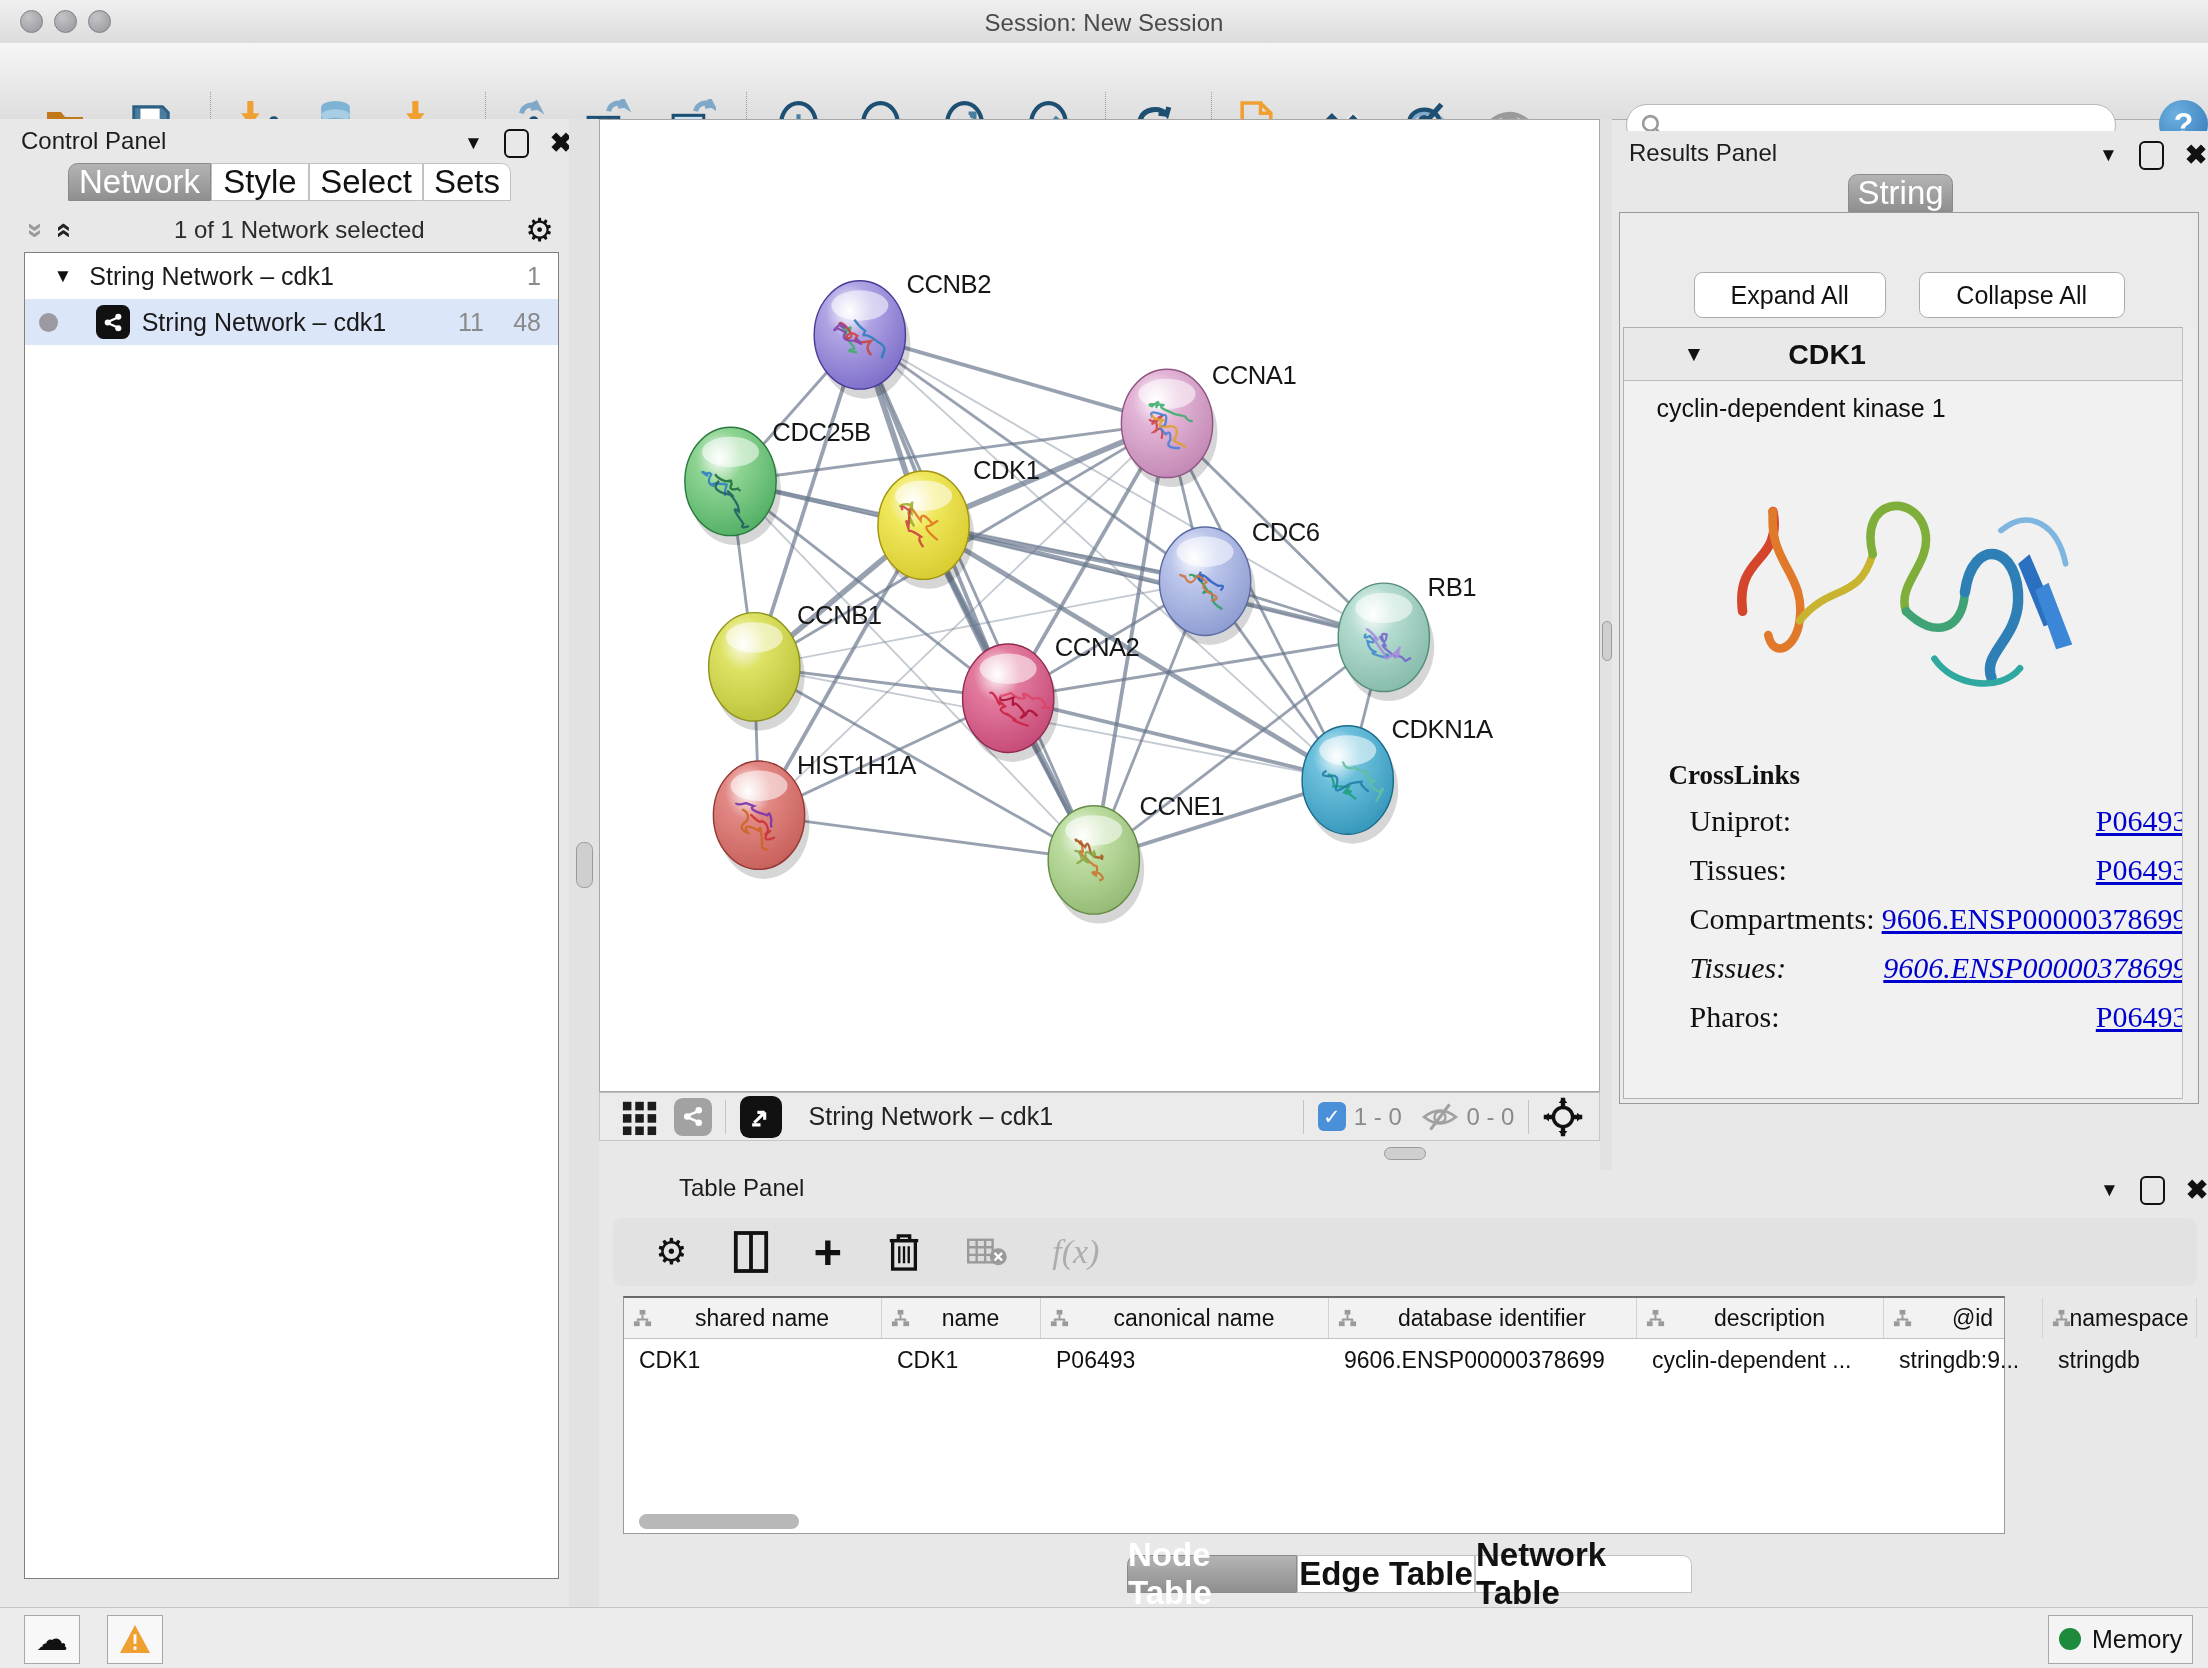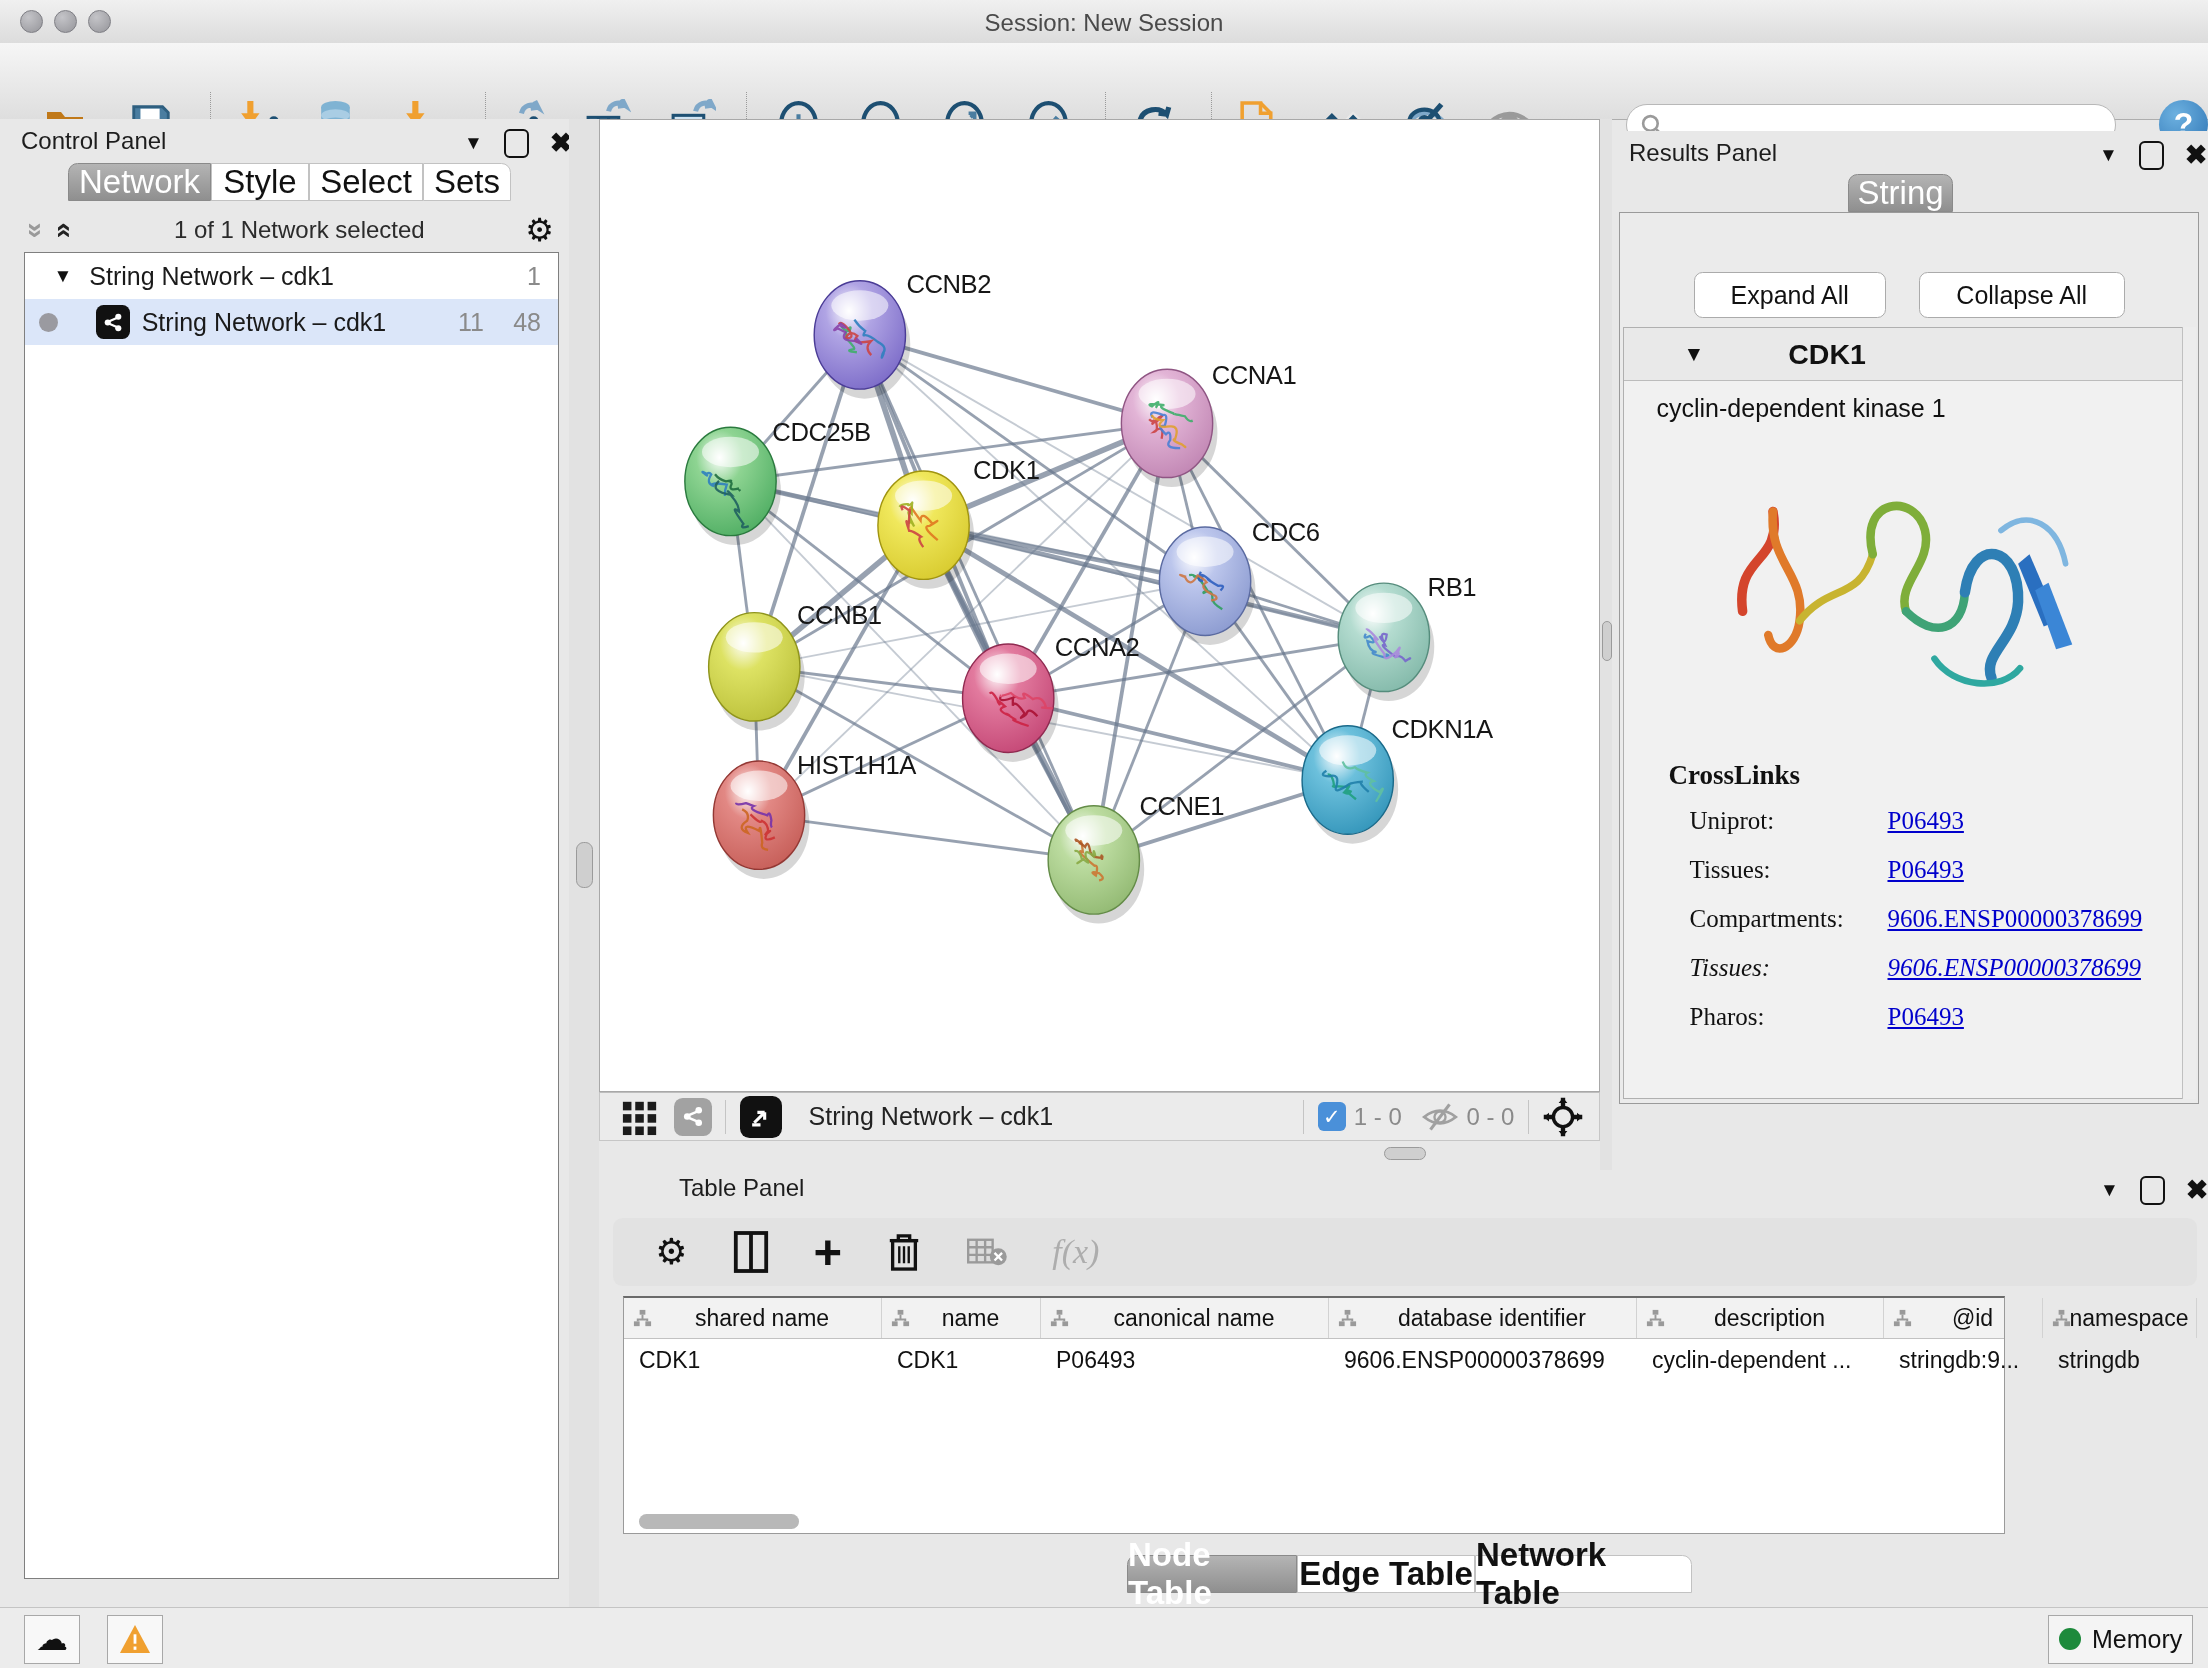--- a/index.html
+++ b/index.html
@@ -39,21 +39,21 @@
   .netbar{left:599px;top:1092px;width:1001px;height:49px;background:#ebebeb;border:1px solid #c6c6c6;border-top:1px solid #bdbdbd;box-sizing:border-box;display:flex;align-items:center;}
   .nbsep{width:0;height:34px;border-left:1px solid #c4c4c4;margin:0 13.3px;}
   .checkbox{width:28.5px;height:28.5px;background:#4a90d9;border-radius:5.7px;display:flex;align-items:center;justify-content:center;color:#fff;font-size:21px;}
   .cnt{font-size:24px;color:#8a8a8a;margin-left:7.6px;}
   
   .rpanel{left:1612px;top:119px;width:596px;height:1051px;background:#e8e8e8;margin-top:12px;}
   .rbox{left:6.7px;top:81px;width:580px;height:892px;background:#ebebeb;border:1.4px solid #9a9a9a;box-sizing:border-box;}
   .btn{background:#fff;border:1.4px solid #ababab;border-radius:8.6px;font-size:25px;color:#111;display:flex;align-items:center;justify-content:center;}
   .sect{left:3.8px;top:114px;width:565px;height:772px;border:1.4px solid #b0b0b0;box-sizing:border-box;background:#f1f1f1;}
   .secthead{width:100%;height:53px;background:#e9e9e9;border-bottom:1.4px solid #bcbcbc;display:flex;align-items:center;box-sizing:border-box;}
-  .xlrow{font-family:"Liberation Serif",serif;font-size:25px;color:#111;}
+  .xlrow{font-family:"Liberation Serif",serif;font-size:30px;color:#111;justify-content:space-between;}
   .xlink{color:#0000cc;text-decoration:underline;}
   .scrollstrip{position:absolute;right:1.9px;top:114px;width:13.3px;height:772px;border-left:1px solid #c0c0c0;background:#ededed;}
   
   .tpanel{left:599px;top:1170px;width:1609px;height:438px;background:#e8e8e8;}
   .ttoolbar{left:14.3px;top:48px;width:1584px;height:68px;background:#e2e2e2;border-radius:9.5px;display:flex;align-items:center;gap:44px;padding-left:42px;box-sizing:border-box;}
   .tablewrap{left:24px;top:126px;width:1382px;height:238px;background:#fff;border:1px solid #9a9a9a;border-top:2.9px solid #6a6a6a;box-sizing:border-box;}
   .thead{display:flex;height:40px;background:#f2f2f2;border-bottom:1px solid #c2c2c2;}
   .th{position:relative;display:flex;align-items:center;justify-content:center;font-size:23px;color:#111;border-right:1px solid #d2d2d2;box-sizing:border-box;flex-shrink:0;}
   .trowdata{display:flex;height:42px;align-items:center;}
   .td{font-size:23px;color:#111;padding-left:15px;box-sizing:border-box;flex-shrink:0;white-space:nowrap;overflow:hidden;}

